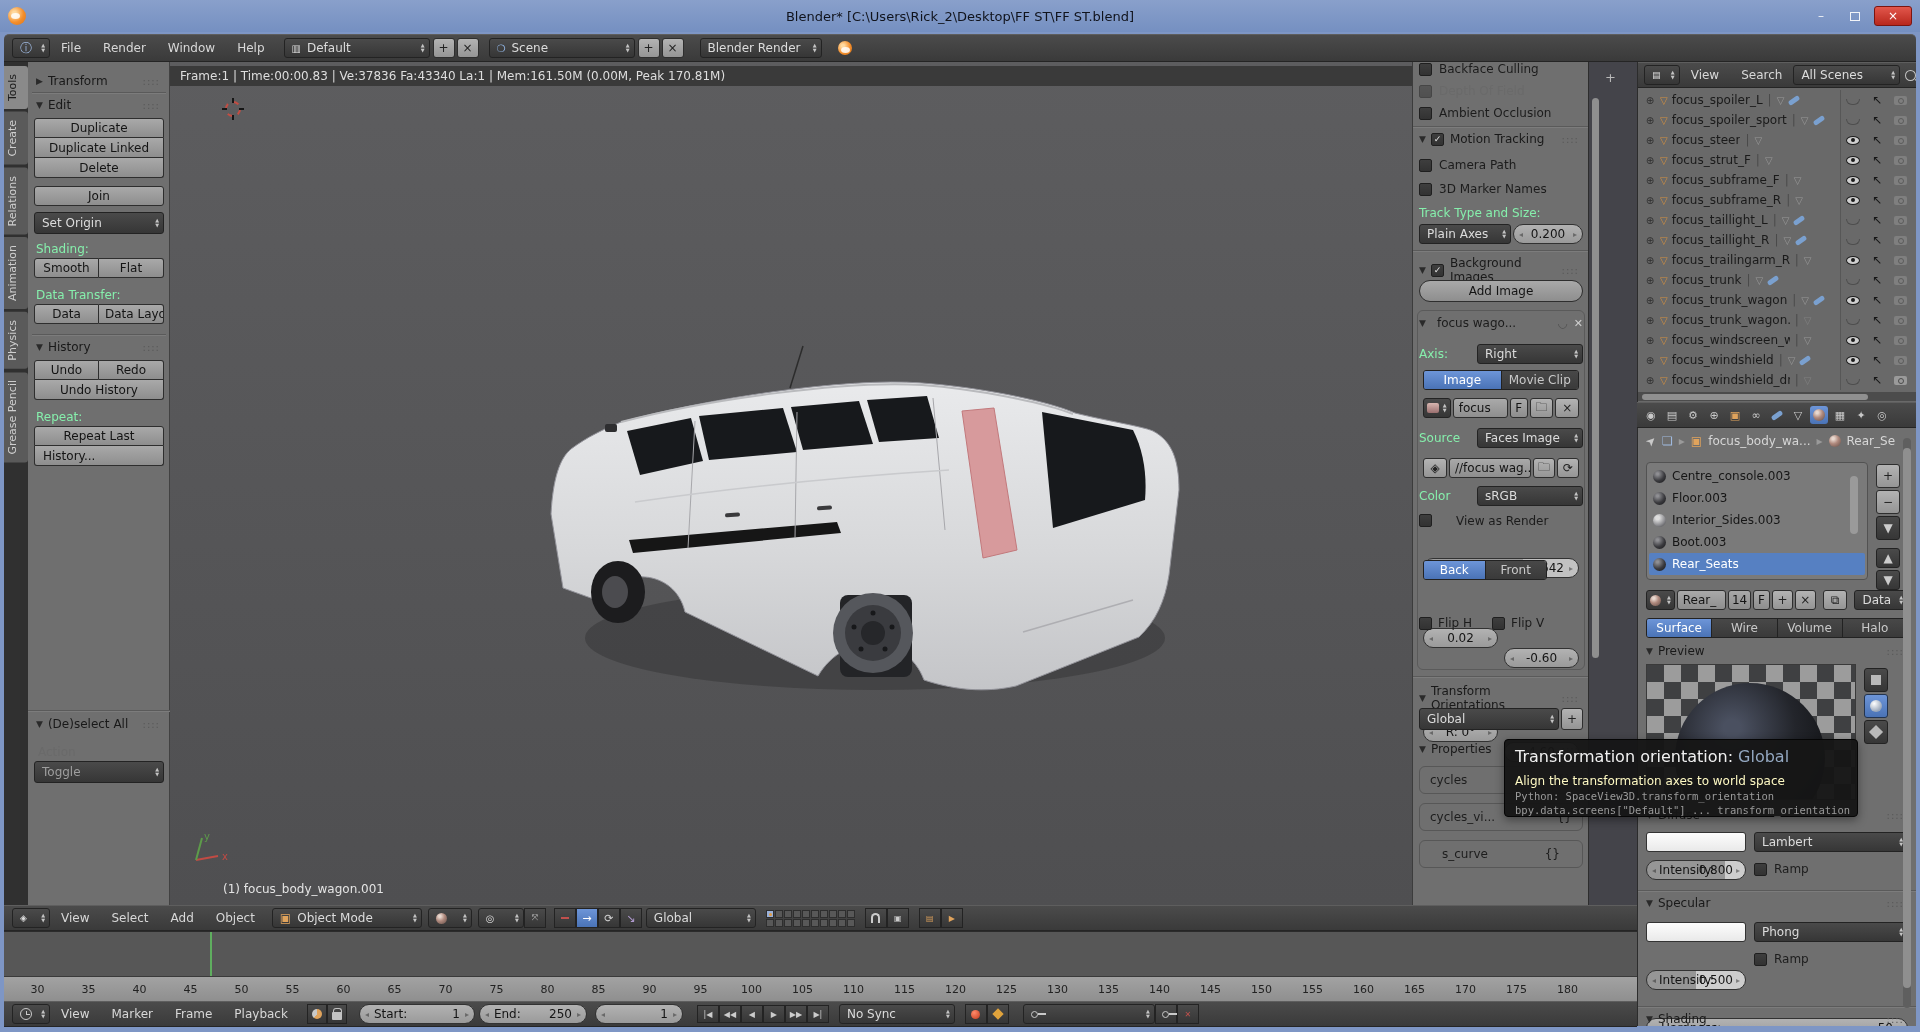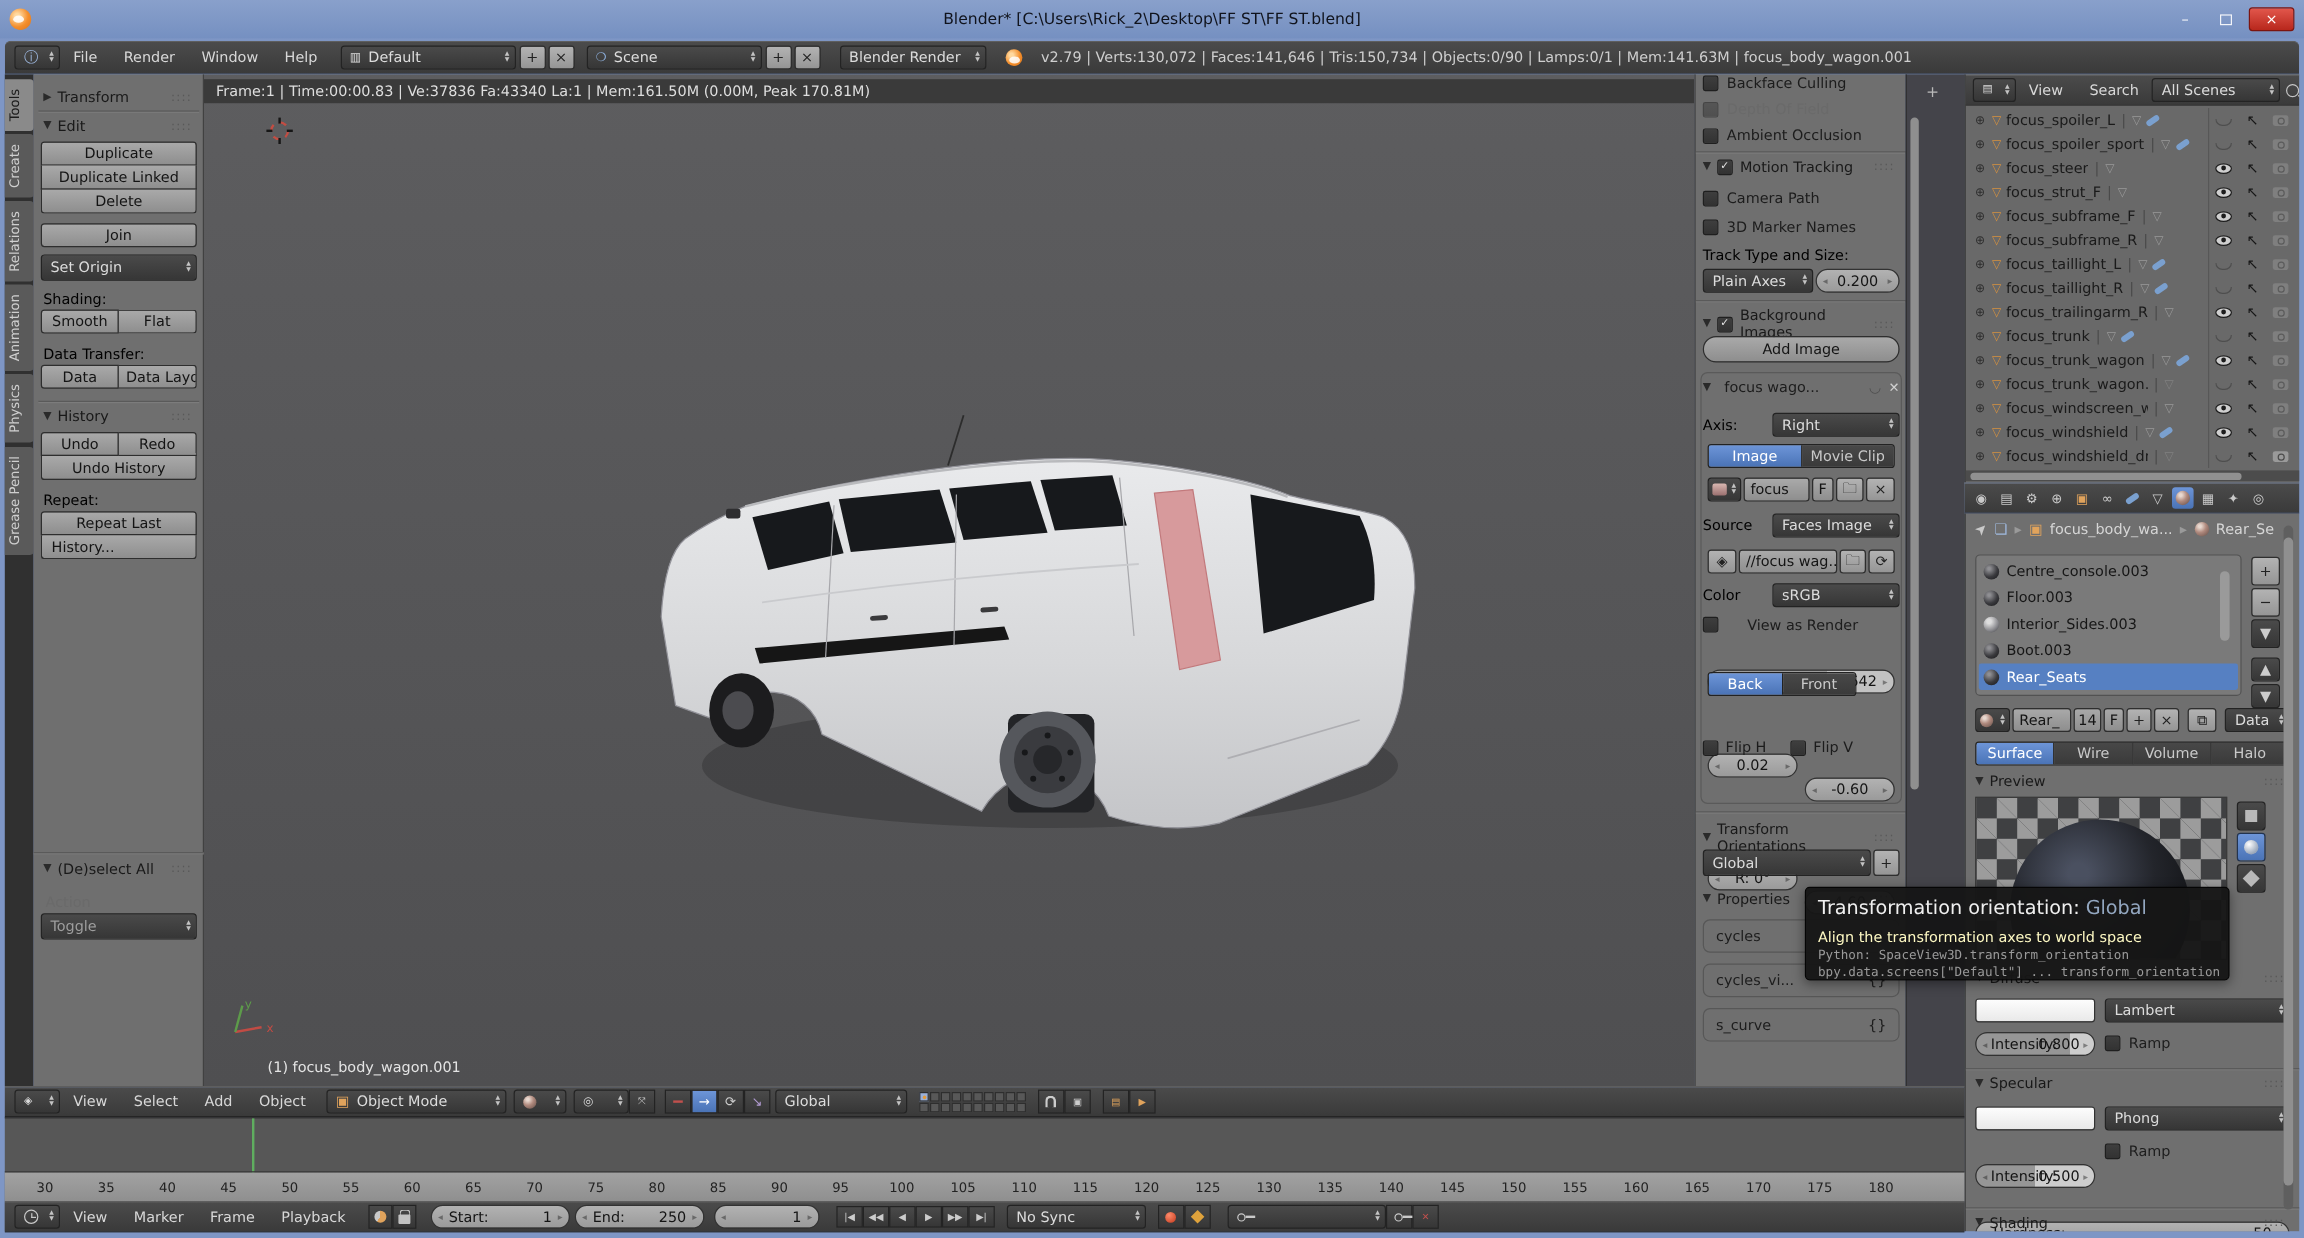--- a/index.html
+++ b/index.html
@@ -29,21 +29,21 @@
 .pill::after{content:"▸";position:absolute;right:5px;font-size:8px;color:rgba(30,30,30,.45)}
 .ck{width:13px;height:13px;background:linear-gradient(#3e3e3e,#323232);border:1px solid #1f1f1f;border-radius:2px;display:inline-flex;align-items:center;justify-content:center;color:#e6e6e6;font-size:9px;flex:none}
 .ph{display:flex;align-items:center;color:#191919;font-size:12px}
 .ph .tri{font-size:9px;margin-right:5px;color:#2a2a2a}
 .ph .dots{margin-left:auto;color:#585858;font-size:10px;letter-spacing:1px;padding-right:4px}
 .seg{display:flex;border:1px solid #222;border-radius:3px;overflow:hidden}
 .seg>span{flex:1;text-align:center;height:18px;line-height:18px;background:linear-gradient(#484848,#3a3a3a);color:#c9c9c9;border-right:1px solid #222;overflow:hidden;white-space:nowrap}
 .seg>span:last-child{border-right:none}
 .seg>span.on{background:linear-gradient(#6d95d8,#4a73b6);color:#fff}
 .hrline{height:1px;background:#5a5a5a;box-shadow:0 1px 0 #7c7c7c}
-.lbl{color:#000000}
+.lbl{color:#86efac}
 .dim{color:#6a6a6a}
 
 #tabstrip{left:4px;top:62px;width:24px;height:843px;background:#303030;display:flex;flex-direction:column;padding-top:4px;gap:3px}
 .vtab{writing-mode:vertical-rl;transform:rotate(180deg);background:#5a5a5a;color:#cfcfcf;font-size:11px;border-radius:3px 0 0 3px;padding:8px 2px;text-align:center}
 .vtab.on{background:#8a8a8a;color:#1c1c1c}
 #tshelf{left:28px;top:62px;width:142px;height:843px;background:#6f6f6f;border-right:1px solid #414141}
 
 #view3d{left:170px;top:62px;width:1242px;height:843px;background:linear-gradient(#5d5d5f,#4f4f51);overflow:hidden}
 #vstats{left:0;top:4px;width:100%;height:20px;background:#3a3a3a;color:#dedede;display:flex;align-items:center;padding-left:10px;font-size:12px}
 #cursor3d{left:52px;top:36px;width:22px;height:22px}
@@ -163,21 +163,20 @@
         <span>Scene</span>
         <span class="spin"></span>
       </span>
     <span class="sqbtn" style="margin-left:3px">+</span>
     <span class="sqbtn" style="margin-left:2px">×</span>
     <span class="drop" style="width:122px;margin-left:16px">
         <span>Blender Render</span>
         <span class="spin"></span>
       </span>
     <span class="blogo" style="width:14px;height:14px;margin-left:16px"></span>
-    <span style="margin-left:8px;color:#cfcfcf">v2.79 | Verts:130,072 | Faces:141,646 | Tris:150,734 | Objects:0/90 | Lamps:0/1 | Mem:141.63M | focus_body_wagon.001</span>
   </div>
 
   <div id="tabstrip" class="a">
     <span class="vtab on">Tools</span>
     <span class="vtab">Create</span>
     <span class="vtab">Relations</span>
     <span class="vtab">Animation</span>
     <span class="vtab">Physics</span>
     <span class="vtab">Grease Pencil</span>
   </div>
@@ -423,21 +422,21 @@
         <span class="dots">::::</span>
       </div>
     <div class="a" style="left:6px;top:704px;width:164px;height:28px;border:1px solid #575757;border-radius:6px;display:flex;align-items:center;padding:0 10px;color:#1d1d1d">
         <span>cycles</span>
         <span style="margin-left:auto">{}</span>
       </div>
     <div class="a" style="left:6px;top:741px;width:164px;height:28px;border:1px solid #575757;border-radius:6px;display:flex;align-items:center;padding:0 10px;color:#1d1d1d">
         <span>cycles_vi...</span>
         <span style="margin-left:auto">{}</span>
       </div>
-    <div class="a" style="left:6px;top:778px;width:164px;height:28px;border:1px solid #575757;border-radius:6px;display:flex;align-items:center;padding:0 10px;color:#1d1d1d">
+    <div class="a" style="left:6px;top:778px;width:164px;height:28px;border:1px solid #575757;border-radius:6px;display:flex;align-items:center;padding:0 22px;color:#1d1d1d">
         <span>s_curve</span>
         <span style="margin-left:auto">{}</span>
       </div>
   </div>
 
   <div id="nscroll" class="a">
     <span class="bar"></span>
     <span class="plus">+</span>
   </div>
 

